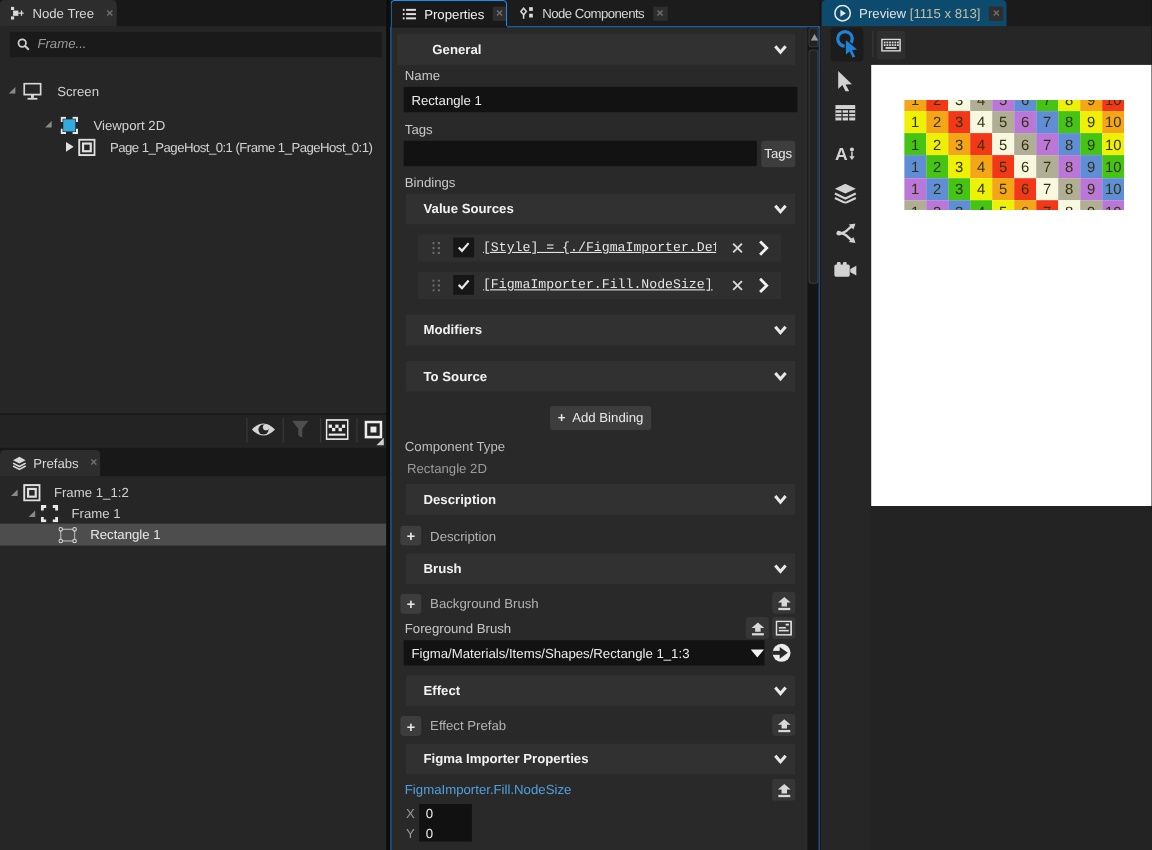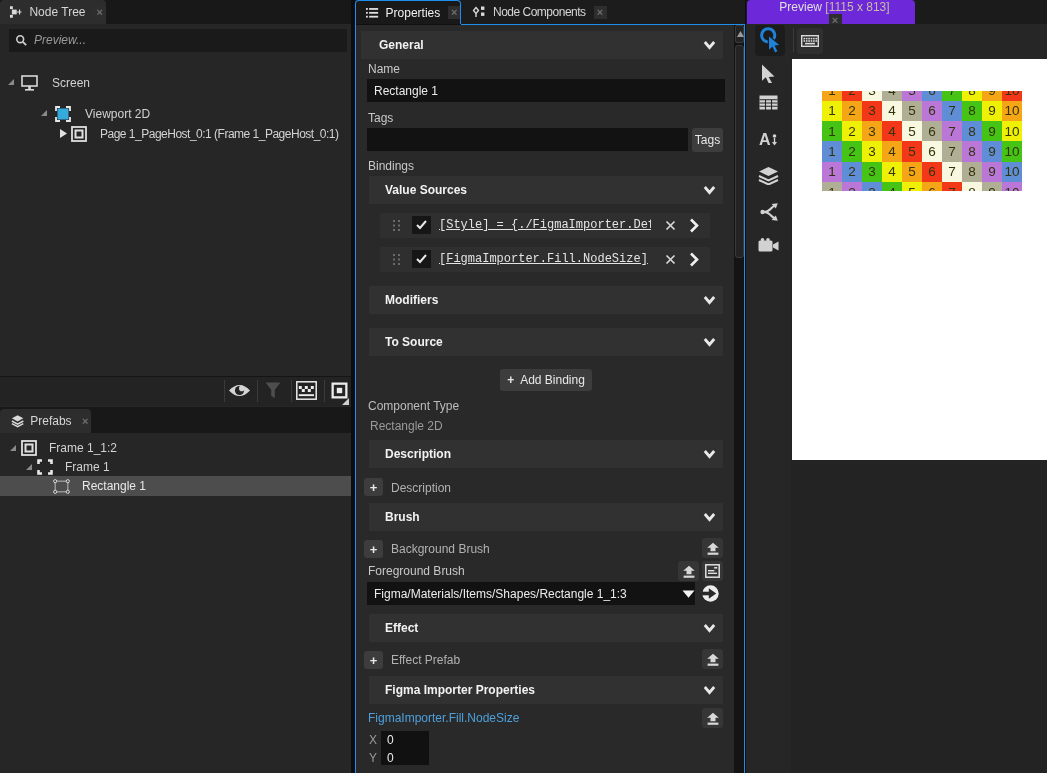--- a/index.html
+++ b/index.html
@@ -63,21 +63,21 @@
       <span class="tabx">×</span>
     </div>
 
     <div class="abs" style="left:0; top:24px; width:351px; height:352px; background:#262626;"></div>
 
     <div class="abs" style="left:9px; top:29px; width:338px; height:23px; background:#1a1a1a;">
       <svg class="abs" style="left:6px; top:5px;" width="13" height="13" viewBox="0 0 13 13">
         <circle cx="5.2" cy="5.2" r="3.4" fill="none" stroke="#cfcfcf" stroke-width="1.6"></circle>
         <path d="M7.8 7.8 L11.2 11.2" stroke="#cfcfcf" stroke-width="1.8"></path>
       </svg>
-      <span class="abs" style="left:25px; top:4px; color:#9a9a9a; font-style:italic; font-size:12px;">Preview...</span>
+      <span class="abs" style="left:25px; top:4px; color:#9a9a9a; font-style:italic; font-size:12px;">Frame...</span>
     </div>
 
     <div class="treerow" style="top:62px;margin-top:11px;">
       <svg class="abs" style="left:6px; top:4px;" width="10" height="10" viewBox="0 0 10 10">
           <path d="M8 2 L8 8 L2 8 Z" fill="#8a8a8a"></path>
         </svg>
       <svg class="abs" style="left:21px; top:2px;" width="17" height="16" viewBox="0 0 17 16">
         <rect x="1" y="1" width="15" height="10" fill="none" stroke="#d9d9d9" stroke-width="1.6"></rect>
         <rect x="7.2" y="11" width="2.6" height="3" fill="#d9d9d9"></rect>
         <rect x="4" y="14" width="9" height="1.6" fill="#d9d9d9"></rect>
@@ -215,21 +215,21 @@
 
       <div class="abs" style="left:378px; top:0; width:10px; height:748px; background:#141414;"></div>
       <div class="abs" style="left:378.5px; top:0; width:9px; height:18px; background:#232323; border:1px solid #3a3a3a; border-radius:2px;">
         <svg class="abs" style="left:1px; top:5px;" width="7" height="6" viewBox="0 0 7 6">
             <path d="M3.5 0 L7 6 L0 6 Z" fill="#9a9a9a"></path>
           </svg>
       </div>
       <div class="abs" style="left:378.5px; top:20px; width:9px; height:213px; background:#232323; border:1px solid #3a3a3a; border-radius:3px;"></div>
 
       <div class="sechdr" style="top:6px; left:5px; width:362px;">
-          <span class="txt" style="margin-left:18px;">General</span>
+          <span class="txt" style="margin-left:32px;">General</span>
         <svg class="chev" viewBox="0 0 13 10">
             <path d="M1.8 2 L6.5 7.5 L11.2 2" fill="none" stroke="#e8e8e8" stroke-width="2.8"></path>
           </svg>
       </div>
       <div class="plabel" style="top:37px;">Name</div>
       <div class="pinput" style="left:11px; top:54px; width:358px; height:23px; padding-left:7px;">Rectangle 1</div>
       <div class="plabel" style="top:86px;">Tags</div>
       <div class="pinput" style="left:11px; top:103px; width:321px; height:23px;"></div>
       <div class="btn" style="left:336px; top:103px; width:31px; height:24px;">Tags</div>
       <div class="plabel" style="top:134px;">Bindings</div>
@@ -387,21 +387,21 @@
       <div class="abs" style="left:25px; top:706px; width:48px; height:34px; background:#111111;"></div>
       <div class="plabel" style="left:13px; top:708px; color:#9a9a9a;">X</div>
       <div class="plabel" style="left:31px; top:708px; color:#ececec;">0</div>
       <div class="plabel" style="left:13px; top:726px; color:#9a9a9a;">Y</div>
       <div class="plabel" style="left:31px; top:726px; color:#ececec;">0</div>
     </div>
   </div>
 
   <div id="prevpanel">
     <div class="tabbar" style="left:0; top:0; width:301px; background:#1b1b1b;"></div>
-    <div class="tab" style="left:1px; width:168px; background:#6d28d9;flex-direction:column;">
+    <div class="tab" style="left:1px; width:168px; background:#0c4a6e;">
       <svg style="margin-left:11px;" width="16" height="16" viewBox="0 0 16 16">
         <circle cx="8" cy="8" r="7" fill="none" stroke="#e8e8e8" stroke-width="1.4"></circle>
         <path d="M6 4.8 L11 8 L6 11.2 Z" fill="#e8e8e8"></path>
       </svg>
       <span style="margin-left:7px; color:#e0e0e0;">Preview <span style="color:#c8bda4;">[1115 x 813]</span></span>
       <span class="tabx">×</span>
     </div>
 
     <div class="abs" style="left:0; top:24px; width:301px; height:35px; background:#262626;"></div>
 

